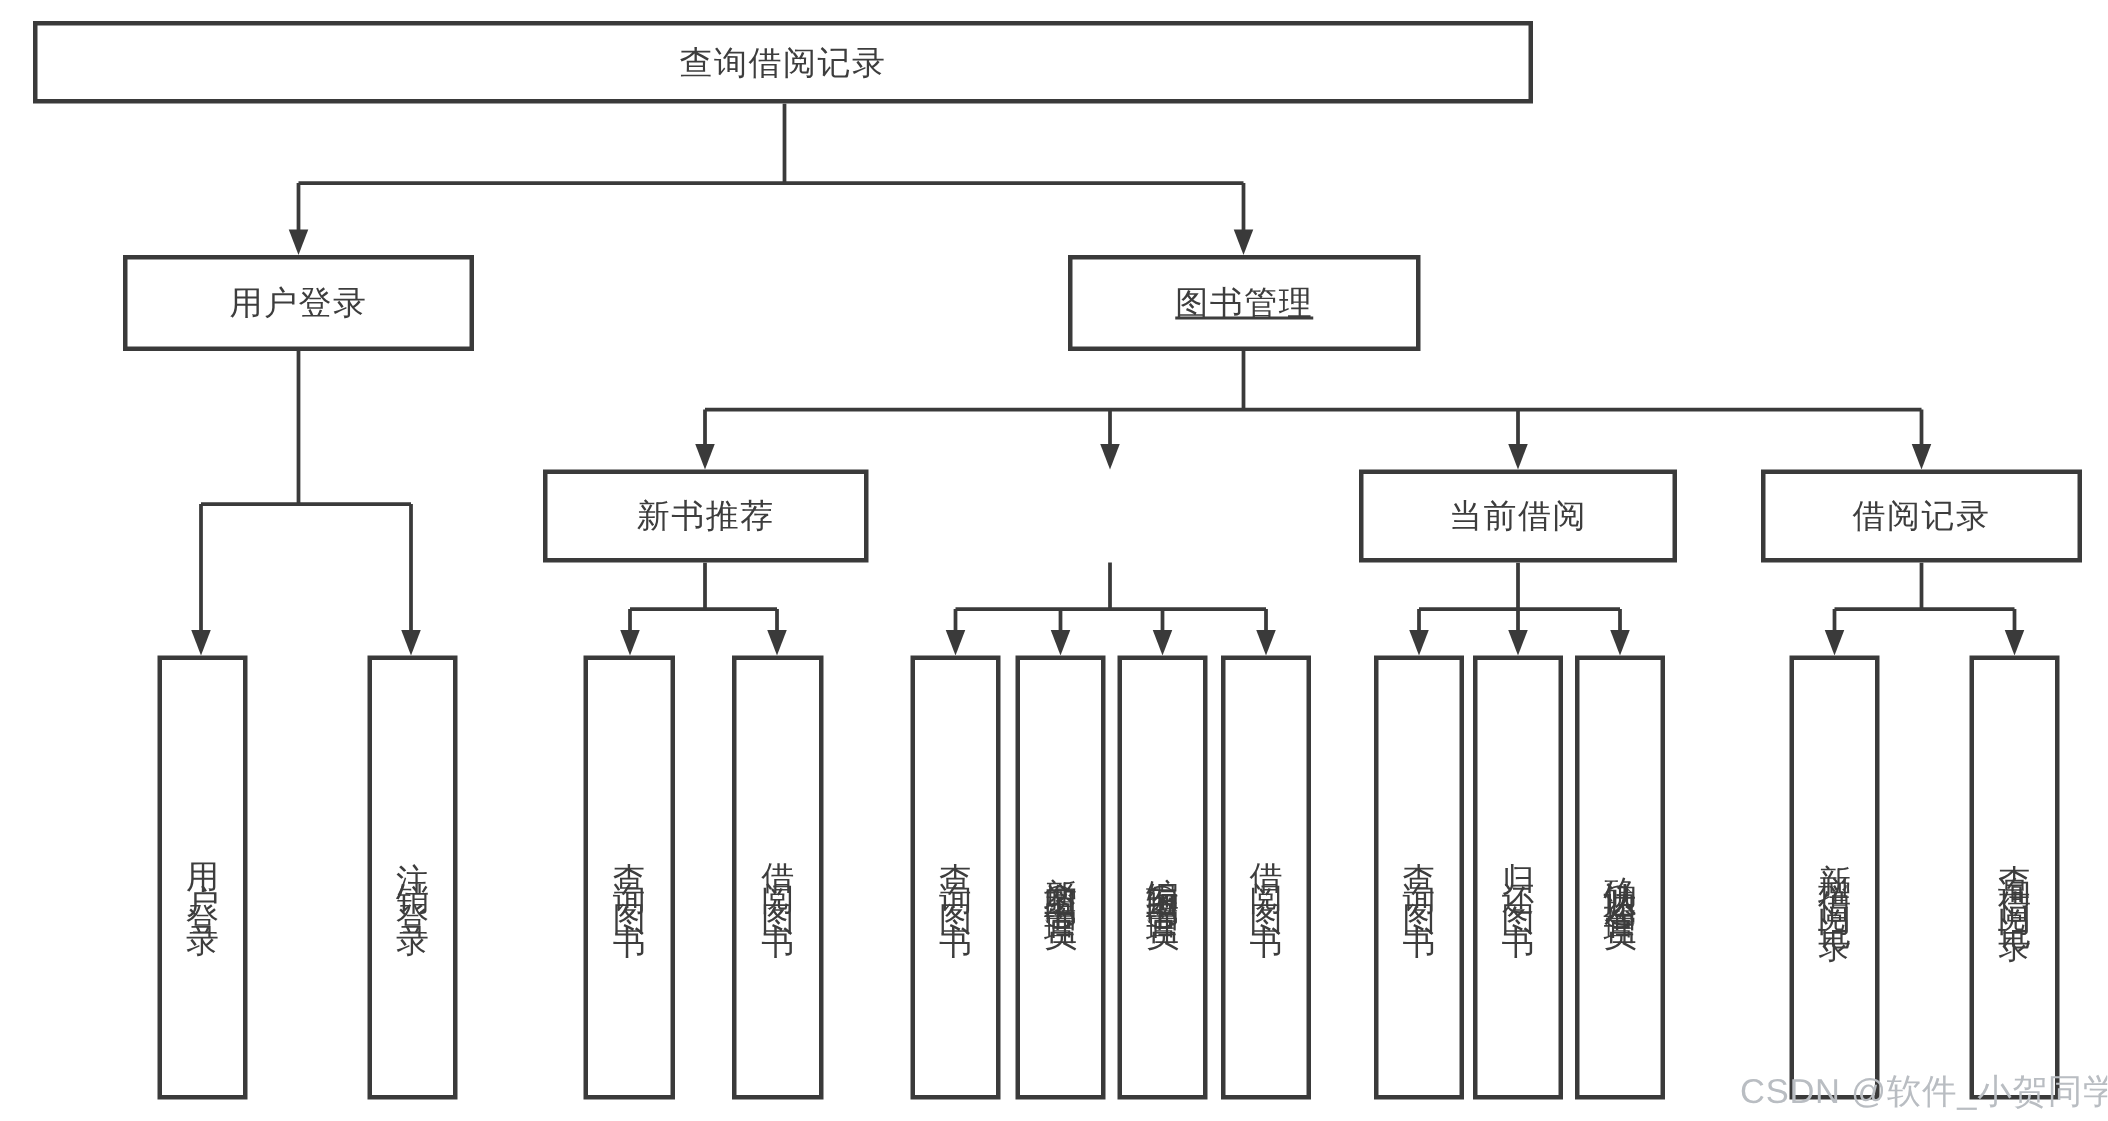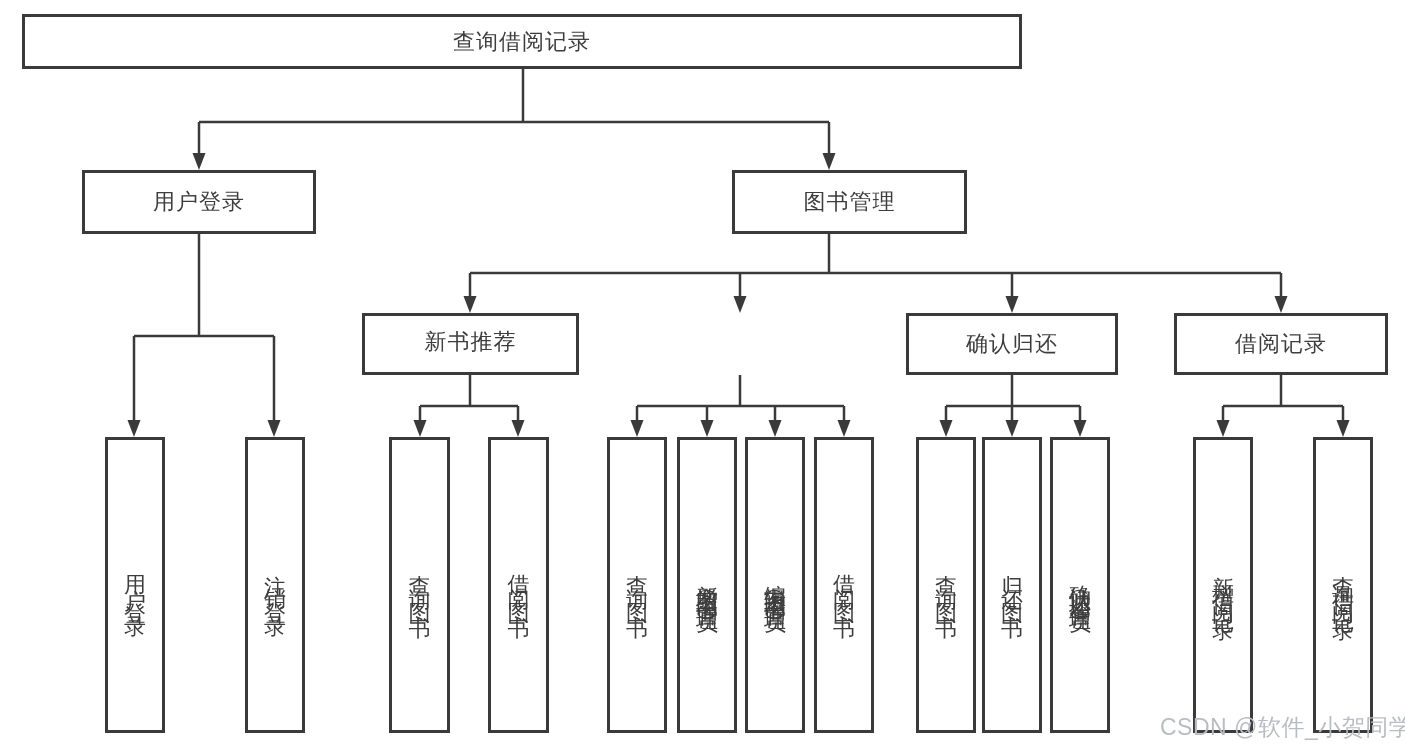--- a/index.html
+++ b/index.html
@@ -121,24 +121,24 @@
       <polygon points="1005.5,420 1018.5,420 1012,437"></polygon>
       <polygon points="1073.5,420 1086.5,420 1080,437"></polygon>
       <polygon points="1216.5,420 1229.5,420 1223,437"></polygon>
       <polygon points="1336.5,420 1349.5,420 1343,437"></polygon>
     </g>
   </svg>
 
   <div class="box" style="left:22px; top:14px; width:1000px; height:55px;">查询借阅记录</div>
 
   <div class="box" style="left:82px; top:170px; width:234px; height:64px;">用户登录</div>
-  <div class="box" style="left:732px; top:170px; width:235px; height:64px;">图书管理</div>
+  <div class="box" style="left:712px; top:170px; width:235px; height:64px;text-decoration:underline;">图书管理</div>
 
-  <div class="box" style="left:362px; top:313px; width:217px; height:62px;font-family:Liberation Mono, monospace;">新书推荐</div>
-  <div class="box" style="left:906px; top:313px; width:212px; height:62px;">确认归还</div>
+  <div class="box" style="left:362px; top:313px; width:217px; height:62px;">新书推荐</div>
+  <div class="box" style="left:906px; top:313px; width:212px; height:62px;">当前借阅</div>
   <div class="box" style="left:1174px; top:313px; width:214px; height:62px;">借阅记录</div>
 
   <div class="box leaf ls4" style="left:105px; top:437px; width:60px; height:296px;">用户登录</div>
   <div class="box leaf ls4" style="left:245px; top:437px; width:60px; height:296px;">注销登录</div>
 
   <div class="box leaf ls4" style="left:389px; top:437px; width:61px; height:296px;">查询图书</div>
   <div class="box leaf ls4" style="left:488px; top:437px; width:61px; height:296px;">借阅图书</div>
 
   <div class="box leaf ls4" style="left:607px; top:437px; width:60px; height:296px;">查询图书</div>
   <div class="box leaf ls9" style="left:677px; top:437px; width:60px; height:296px;">新增图书（管理员）</div>

